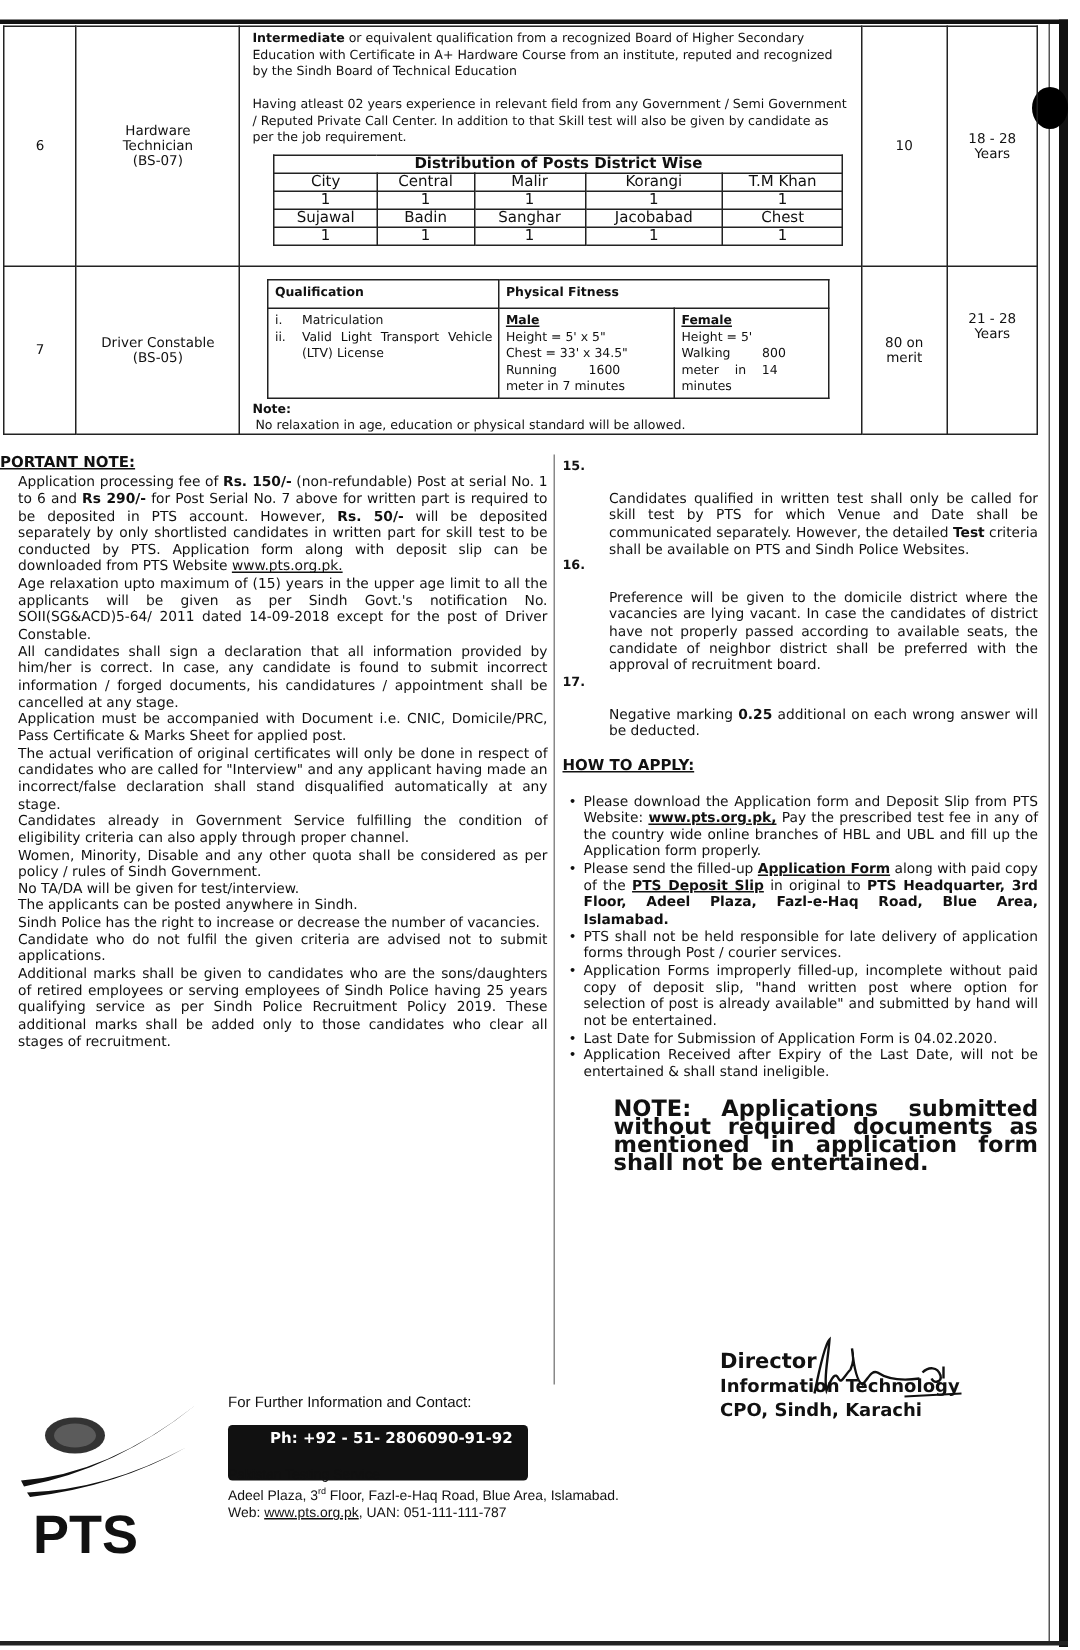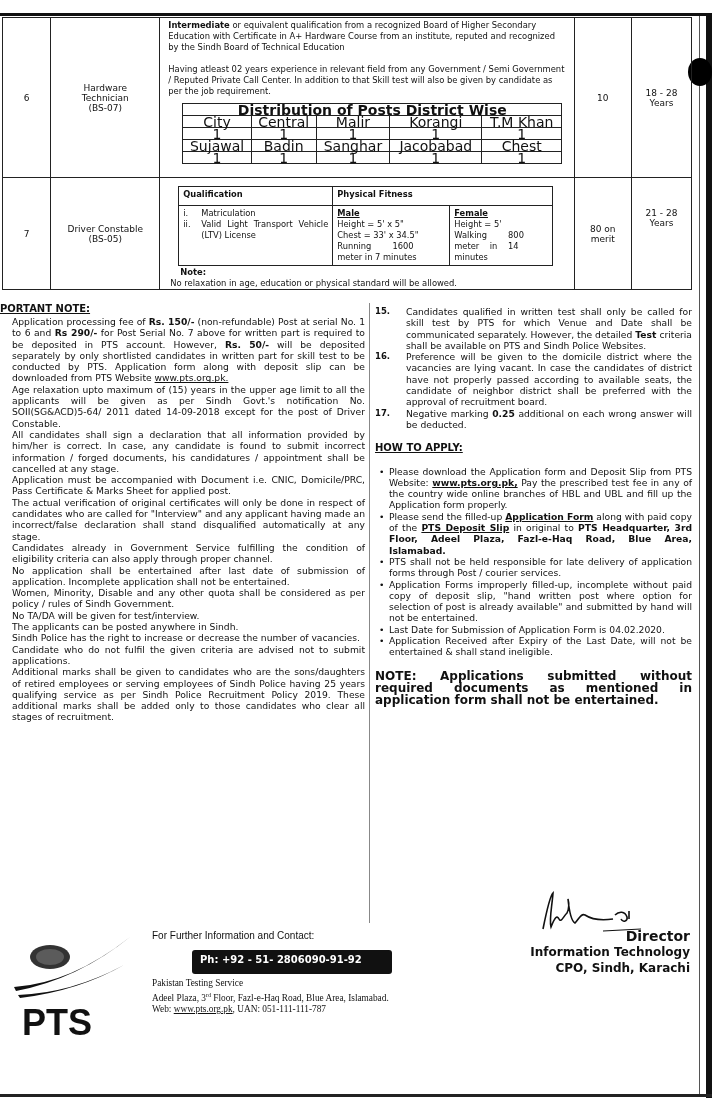--- a/index.html
+++ b/index.html
@@ -18,52 +18,52 @@
   
   .jt { left:2px; top:17px; width:690px; border-collapse:collapse; font-size:9px; }
   .jt td { border:1px solid #222; vertical-align:middle; text-align:center; padding:0; }
   .jt .desc { text-align:left; vertical-align:top; padding:2px 6px 0 8px; font-size:8.4px; line-height:11px; }
   .col-sn { width:52px; }
   .col-post { width:115px; }
   .col-desc { width:400px; }
   .col-no { width:60px; }
   .col-age { width:63px; }
 
-  .dist { width:380px; border-collapse:collapse; margin:6px 0 4px 14px; font-size:14px; }
+  .dist { width:380px; border-collapse:collapse; margin:6px 0 4px 14px; font-size:10px; }
   .dist td { border:1px solid #222; text-align:center; height:11px; line-height:10px; padding:0; }
   .dist .hd { font-weight:bold; }
 
   .qf { width:375px; border-collapse:collapse; margin:6px 0 0 14px; font-size:8.3px; }
   .qf td { border:1px solid #222; vertical-align:top; text-align:left; padding:2px 4px; line-height:11px; }
   .qf .hd { text-align:left; font-weight:bold; height:14px; }
   .ol { display:flex; }
   .ol .n { width:18px; flex:none; }
 
   
   .col { font-size:9.2px; line-height:11.3px; text-align:justify; }
   .left-col { left:12px; top:316px; width:353px; }
   .right-col { left:375px; top:306px; width:317px; }
   .heading { font-weight:bold; text-decoration:underline; font-size:10px; }
   .para { margin:0; }
   .numitem { display:flex; margin-bottom:0; }
   .numitem .num { width:31px; flex:none; font-weight:bold; font-size:8.5px; }
-  .numitem .txt { flex:1; }
+  .numitem .txt { flex:1;margin-top:21px; }
   .bul { display:flex; }
   .bul .dot { width:10px; flex:none; text-align:left; }
   .bul .txt { flex:1; }
   .vdiv { left:369px; top:303px; width:1px; height:620px; background:#888; }
 
   
   .logo { left:12px; top:935px; width:120px; height:110px; }
   .contact { left:152px; top:930px; font-family:"Liberation Sans", sans-serif; font-size:10px; }
-  .phone { left:152px; top:950px; width:200px; height:24px; background:#111; color:#fff; border-radius:3px;
-           font-family:"DejaVu Sans", sans-serif; font-size:10px; font-weight:bold; line-height:20px; padding-left:8px; box-sizing:border-box;margin-left:40px; }
-  .pts-addr { left:152px; top:978px; font-family:Liberation Serif, serif; font-size:9.3px; line-height:11.5px; }
+  .phone { left:152px; top:950px; width:200px; height:37px; background:#111; color:#fff; border-radius:3px;
+           font-family:"DejaVu Sans", sans-serif; font-size:10px; font-weight:bold; line-height:20px; padding-left:28px; box-sizing:border-box; }
+  .pts-addr { left:152px; top:978px; font-family:Liberation Sans, sans-serif; font-size:9.3px; line-height:11.5px; }
   .sig { left:533px; top:889px; width:110px; height:45px; }
-  .director { left:480px; top:928px; width:210px; text-align:right; font-weight:bold; font-size:12px; line-height:16px; }
+  .director { left:480px; top:900px; width:210px; text-align:left; font-weight:bold; font-size:12px; line-height:16px; }
   .director .t1 { font-size:14px; }
 </style>
 </head>
 <body>
 
 <div class="abs frame-top"></div>
 <div class="abs frame-right"></div>
 <div class="abs frame-right-inner"></div>
 <div class="abs frame-bottom"></div>
 <div class="abs punch"></div>
@@ -157,21 +157,21 @@
           <td>
             <div class="b" style="text-decoration:underline">Female</div>
             <div>Height = 5'</div>
             <div style="white-space:pre">Walking        800</div>
             <div style="white-space:pre">meter    in    14</div>
             <div>minutes</div>
           </td>
         </tr>
       </tbody>
           </table>
-      <div class="b" style="margin-left:16px;margin-top:1px;">Note:</div>
+      <div class="b" style="margin-left:4px;margin-top:1px;">Note:</div>
       <div style="margin-left:6px;">No relaxation in age, education or physical standard will be allowed.</div>
     </td>
     <td class="col-no">
       <div>80 on</div>
       <div>merit</div>
     </td>
     <td class="col-age" style="vertical-align:top;padding-top:30px;">
       <div>21 - 28</div>
       <div>Years</div>
     </td>
@@ -181,21 +181,20 @@
 
 <div class="abs heading" style="left:0;top:303px;">PORTANT NOTE:</div>
 
 <div class="abs col left-col" id="left-col">
     <div class="para"><span>Application processing fee of </span><span style="font-weight: bold;">Rs. 150/-</span><span> (non-refundable) Post at serial No. 1 to 6 and </span><span style="font-weight: bold;">Rs 290/-</span><span> for Post Serial No. 7 above for written part is required to be deposited in PTS account. However, </span><span style="font-weight: bold;">Rs. 50/-</span><span> will be deposited separately by only shortlisted candidates in written part for skill test to be conducted by PTS. Application form along with deposit slip can be downloaded from PTS Website </span><span style="text-decoration: underline;">www.pts.org.pk.</span></div>
     <div class="para"><span>Age relaxation upto maximum of (15) years in the upper age limit to all the applicants will be given as per Sindh Govt.'s notification No. SOII(SG&amp;ACD)5-64/ 2011 dated 14-09-2018 except for the post of Driver Constable.</span></div>
     <div class="para"><span>All candidates shall sign a declaration that all information provided by him/her is correct. In case, any candidate is found to submit incorrect information / forged documents, his candidatures / appointment shall be cancelled at any stage.</span></div>
     <div class="para"><span>Application must be accompanied with Document i.e. CNIC, Domicile/PRC, Pass Certificate &amp; Marks Sheet for applied post.</span></div>
     <div class="para"><span>The actual verification of original certificates will only be done in respect of candidates who are called for "Interview" and any applicant having made an incorrect/false declaration shall stand disqualified automatically at any stage.</span></div>
     <div class="para"><span>Candidates already in Government Service fulfilling the condition of eligibility criteria can also apply through proper channel.</span></div>
-    <div class="para"><span>No application shall be entertained after last date of submission of application. Incomplete application shall not be entertained.</span></div>
     <div class="para"><span>Women, Minority, Disable and any other quota shall be considered as per policy / rules of Sindh Government.</span></div>
     <div class="para"><span>No TA/DA will be given for test/interview.</span></div>
     <div class="para"><span>The applicants can be posted anywhere in Sindh.</span></div>
     <div class="para"><span>Sindh Police has the right to increase or decrease the number of vacancies.</span></div>
     <div class="para"><span>Candidate who do not fulfil the given criteria are advised not to submit applications.</span></div>
     <div class="para"><span>Additional marks shall be given to candidates who are the sons/daughters of retired employees or serving employees of Sindh Police having 25 years qualifying service as per Sindh Police Recruitment Policy 2019. These additional marks shall be added only to those candidates who clear all stages of recruitment.</span></div>
   </div>
 
 <div class="abs vdiv"></div>
 
@@ -237,21 +236,21 @@
       <div class="bul">
         <span class="dot">•</span>
         <span class="txt"><span style="font-weight: normal;">Last Date for Submission of Application Form is 04.02.2020.</span></span>
       </div>
       <div class="bul">
         <span class="dot">•</span>
         <span class="txt"><span>Application Received after Expiry of the Last Date, will not be entertained &amp; shall stand ineligible.</span></span>
       </div>
     </div>
   <div style="height:12px"></div>
-  <div class="b" style="font-size:12px;line-height:12px;">NOTE: Applications submitted without required documents as mentioned in application form shall not be entertained.</div>
+  <div class="b" style="font-size:15px;line-height:12px;margin-left:34px;">NOTE: Applications submitted without required documents as mentioned in application form shall not be entertained.</div>
 </div>
 
 <svg class="abs logo" viewBox="0 0 120 110">
   <ellipse cx="38" cy="22" rx="20" ry="12" fill="#333"></ellipse>
   <ellipse cx="38" cy="22" rx="14" ry="8" fill="#777" opacity="0.6"></ellipse>
   <path d="M2 52 Q60 48 118 2 Q66 44 4 56 Z" fill="#111"></path>
   <path d="M6 60 Q60 58 112 30 Q66 56 8 63 Z" fill="#111"></path>
   <text x="10" y="100" font-family="Liberation Sans, sans-serif" font-weight="bold" font-size="36" fill="#111">PTS</text>
 </svg>
 

